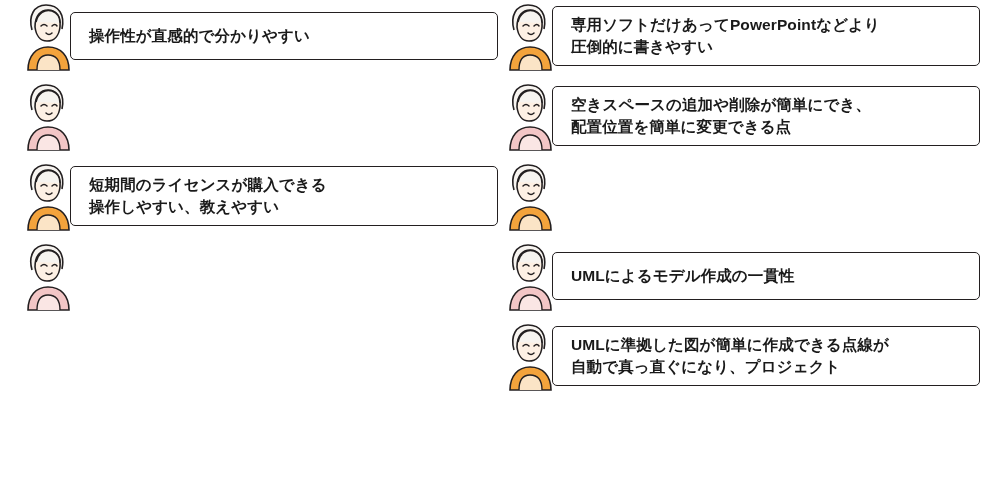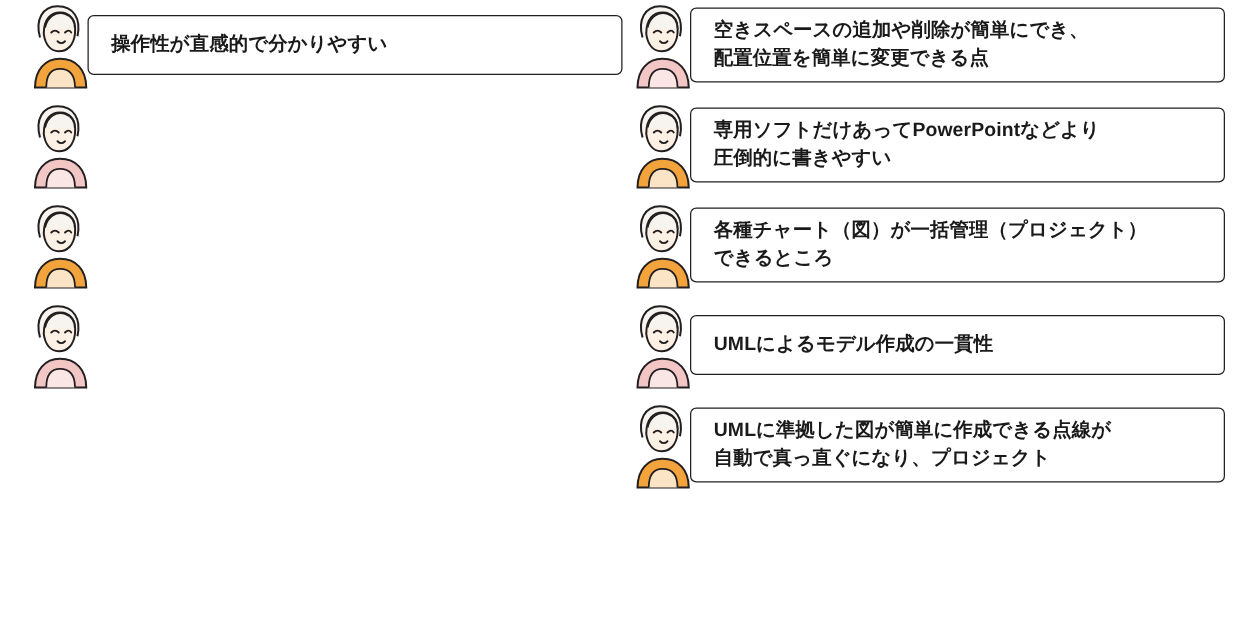--- a/index.html
+++ b/index.html
@@ -107,20 +107,24 @@
           <path d="M14 30 C10 16, 16 5, 28 5 C41 5, 47 15, 44 29" fill="#f7f4f0" stroke="#231f20" stroke-width="1.6"></path>
           <path d="M17 27 C17 15, 23 10, 30 10 C38 10, 43 16, 42 27 C41 36, 36 41, 29 41 C22 41, 18 35, 17 27 Z" fill="#fdf0e4" stroke="#231f20" stroke-width="1.6"></path>
           <path d="M18 22 C20 13, 27 9, 34 11 C40 13, 42 18, 42 23" fill="#f7f4f0" stroke="#231f20" stroke-width="1.6"></path>
           <path d="M23 26 q3 -3 6 0" fill="none" stroke="#231f20" stroke-width="1.5" stroke-linecap="round"></path>
           <path d="M34 26 q3 -3 5 0" fill="none" stroke="#231f20" stroke-width="1.5" stroke-linecap="round"></path>
           <path d="M28 33 q3 3 6 0" fill="none" stroke="#231f20" stroke-width="1.5" stroke-linecap="round"></path>
           <path d="M10 70 C10 56, 18 47, 30 47 C43 47, 51 56, 51 70 Z" fill="#f3a33c" stroke="#231f20" stroke-width="1.6"></path>
           <path d="M19 70 C19 60, 23 55, 30 55 C38 55, 42 60, 42 70" fill="#fbe4c6" stroke="#231f20" stroke-width="1.4"></path>
         </svg>
       </div>
+      <div class="bubble">
+        <span class="bubble-text">短期間のライセンスが購入できる
+操作しやすい、教えやすい</span>
+      </div>
     </div>
 
     <div class="item">
       <div class="avatar">
         <svg width="62" height="72" viewBox="0 0 62 72">
           <path d="M14 30 C10 16, 16 5, 28 5 C41 5, 47 15, 44 29" fill="#f7f4f0" stroke="#231f20" stroke-width="1.6"></path>
           <path d="M17 27 C17 15, 23 10, 30 10 C38 10, 43 16, 42 27 C41 36, 36 41, 29 41 C22 41, 18 35, 17 27 Z" fill="#fdf0e4" stroke="#231f20" stroke-width="1.6"></path>
           <path d="M18 22 C20 13, 27 9, 34 11 C40 13, 42 18, 42 23" fill="#f7f4f0" stroke="#231f20" stroke-width="1.6"></path>
           <path d="M23 26 q3 -3 6 0" fill="none" stroke="#231f20" stroke-width="1.5" stroke-linecap="round"></path>
           <path d="M34 26 q3 -3 5 0" fill="none" stroke="#231f20" stroke-width="1.5" stroke-linecap="round"></path>
@@ -129,20 +133,39 @@
           <path d="M19 70 C19 60, 23 55, 30 55 C38 55, 42 60, 42 70" fill="#fae6e4" stroke="#231f20" stroke-width="1.4"></path>
         </svg>
       </div>
     </div>
 
 
 
   </div>
 
   <div class="column column-right">
+
+    <div class="item">
+      <div class="avatar">
+        <svg width="62" height="72" viewBox="0 0 62 72">
+          <path d="M14 30 C10 16, 16 5, 28 5 C41 5, 47 15, 44 29" fill="#f7f4f0" stroke="#231f20" stroke-width="1.6"></path>
+          <path d="M17 27 C17 15, 23 10, 30 10 C38 10, 43 16, 42 27 C41 36, 36 41, 29 41 C22 41, 18 35, 17 27 Z" fill="#fdf0e4" stroke="#231f20" stroke-width="1.6"></path>
+          <path d="M18 22 C20 13, 27 9, 34 11 C40 13, 42 18, 42 23" fill="#f7f4f0" stroke="#231f20" stroke-width="1.6"></path>
+          <path d="M23 26 q3 -3 6 0" fill="none" stroke="#231f20" stroke-width="1.5" stroke-linecap="round"></path>
+          <path d="M34 26 q3 -3 5 0" fill="none" stroke="#231f20" stroke-width="1.5" stroke-linecap="round"></path>
+          <path d="M28 33 q3 3 6 0" fill="none" stroke="#231f20" stroke-width="1.5" stroke-linecap="round"></path>
+          <path d="M10 70 C10 56, 18 47, 30 47 C43 47, 51 56, 51 70 Z" fill="#f3a33c" stroke="#231f20" stroke-width="1.6"></path>
+          <path d="M19 70 C19 60, 23 55, 30 55 C38 55, 42 60, 42 70" fill="#fbe4c6" stroke="#231f20" stroke-width="1.4"></path>
+        </svg>
+      </div>
+      <div class="bubble">
+        <span class="bubble-text">専用ソフトだけあってPowerPointなどより
+圧倒的に書きやすい</span>
+      </div>
+    </div>
 
     <div class="item">
       <div class="avatar">
         <svg width="62" height="72" viewBox="0 0 62 72">
           <path d="M14 30 C10 16, 16 5, 28 5 C41 5, 47 15, 44 29" fill="#f7f4f0" stroke="#231f20" stroke-width="1.6"></path>
           <path d="M17 27 C17 15, 23 10, 30 10 C38 10, 43 16, 42 27 C41 36, 36 41, 29 41 C22 41, 18 35, 17 27 Z" fill="#fdf0e4" stroke="#231f20" stroke-width="1.6"></path>
           <path d="M18 22 C20 13, 27 9, 34 11 C40 13, 42 18, 42 23" fill="#f7f4f0" stroke="#231f20" stroke-width="1.6"></path>
           <path d="M23 26 q3 -3 6 0" fill="none" stroke="#231f20" stroke-width="1.5" stroke-linecap="round"></path>
           <path d="M34 26 q3 -3 5 0" fill="none" stroke="#231f20" stroke-width="1.5" stroke-linecap="round"></path>
           <path d="M28 33 q3 3 6 0" fill="none" stroke="#231f20" stroke-width="1.5" stroke-linecap="round"></path>
@@ -162,43 +185,20 @@
           <path d="M14 30 C10 16, 16 5, 28 5 C41 5, 47 15, 44 29" fill="#f7f4f0" stroke="#231f20" stroke-width="1.6"></path>
           <path d="M17 27 C17 15, 23 10, 30 10 C38 10, 43 16, 42 27 C41 36, 36 41, 29 41 C22 41, 18 35, 17 27 Z" fill="#fdf0e4" stroke="#231f20" stroke-width="1.6"></path>
           <path d="M18 22 C20 13, 27 9, 34 11 C40 13, 42 18, 42 23" fill="#f7f4f0" stroke="#231f20" stroke-width="1.6"></path>
           <path d="M23 26 q3 -3 6 0" fill="none" stroke="#231f20" stroke-width="1.5" stroke-linecap="round"></path>
           <path d="M34 26 q3 -3 5 0" fill="none" stroke="#231f20" stroke-width="1.5" stroke-linecap="round"></path>
           <path d="M28 33 q3 3 6 0" fill="none" stroke="#231f20" stroke-width="1.5" stroke-linecap="round"></path>
           <path d="M10 70 C10 56, 18 47, 30 47 C43 47, 51 56, 51 70 Z" fill="#f3a33c" stroke="#231f20" stroke-width="1.6"></path>
           <path d="M19 70 C19 60, 23 55, 30 55 C38 55, 42 60, 42 70" fill="#fbe4c6" stroke="#231f20" stroke-width="1.4"></path>
         </svg>
       </div>
-      <div class="bubble">
-        <span class="bubble-text">専用ソフトだけあってPowerPointなどより
-圧倒的に書きやすい</span>
-      </div>
-    </div>
-
-    <div class="item">
-      <div class="avatar">
-        <svg width="62" height="72" viewBox="0 0 62 72">
-          <path d="M14 30 C10 16, 16 5, 28 5 C41 5, 47 15, 44 29" fill="#f7f4f0" stroke="#231f20" stroke-width="1.6"></path>
-          <path d="M17 27 C17 15, 23 10, 30 10 C38 10, 43 16, 42 27 C41 36, 36 41, 29 41 C22 41, 18 35, 17 27 Z" fill="#fdf0e4" stroke="#231f20" stroke-width="1.6"></path>
-          <path d="M18 22 C20 13, 27 9, 34 11 C40 13, 42 18, 42 23" fill="#f7f4f0" stroke="#231f20" stroke-width="1.6"></path>
-          <path d="M23 26 q3 -3 6 0" fill="none" stroke="#231f20" stroke-width="1.5" stroke-linecap="round"></path>
-          <path d="M34 26 q3 -3 5 0" fill="none" stroke="#231f20" stroke-width="1.5" stroke-linecap="round"></path>
-          <path d="M28 33 q3 3 6 0" fill="none" stroke="#231f20" stroke-width="1.5" stroke-linecap="round"></path>
-          <path d="M10 70 C10 56, 18 47, 30 47 C43 47, 51 56, 51 70 Z" fill="#f3a33c" stroke="#231f20" stroke-width="1.6"></path>
-          <path d="M19 70 C19 60, 23 55, 30 55 C38 55, 42 60, 42 70" fill="#fbe4c6" stroke="#231f20" stroke-width="1.4"></path>
-        </svg>
-      </div>
-      <div class="bubble">
-        <span class="bubble-text">各種チャート（図）が一括管理（プロジェクト）
-できるところ</span>
-      </div>
     </div>
 
     <div class="item">
       <div class="avatar">
         <svg width="62" height="72" viewBox="0 0 62 72">
           <path d="M14 30 C10 16, 16 5, 28 5 C41 5, 47 15, 44 29" fill="#f7f4f0" stroke="#231f20" stroke-width="1.6"></path>
           <path d="M17 27 C17 15, 23 10, 30 10 C38 10, 43 16, 42 27 C41 36, 36 41, 29 41 C22 41, 18 35, 17 27 Z" fill="#fdf0e4" stroke="#231f20" stroke-width="1.6"></path>
           <path d="M18 22 C20 13, 27 9, 34 11 C40 13, 42 18, 42 23" fill="#f7f4f0" stroke="#231f20" stroke-width="1.6"></path>
           <path d="M23 26 q3 -3 6 0" fill="none" stroke="#231f20" stroke-width="1.5" stroke-linecap="round"></path>
           <path d="M34 26 q3 -3 5 0" fill="none" stroke="#231f20" stroke-width="1.5" stroke-linecap="round"></path>

